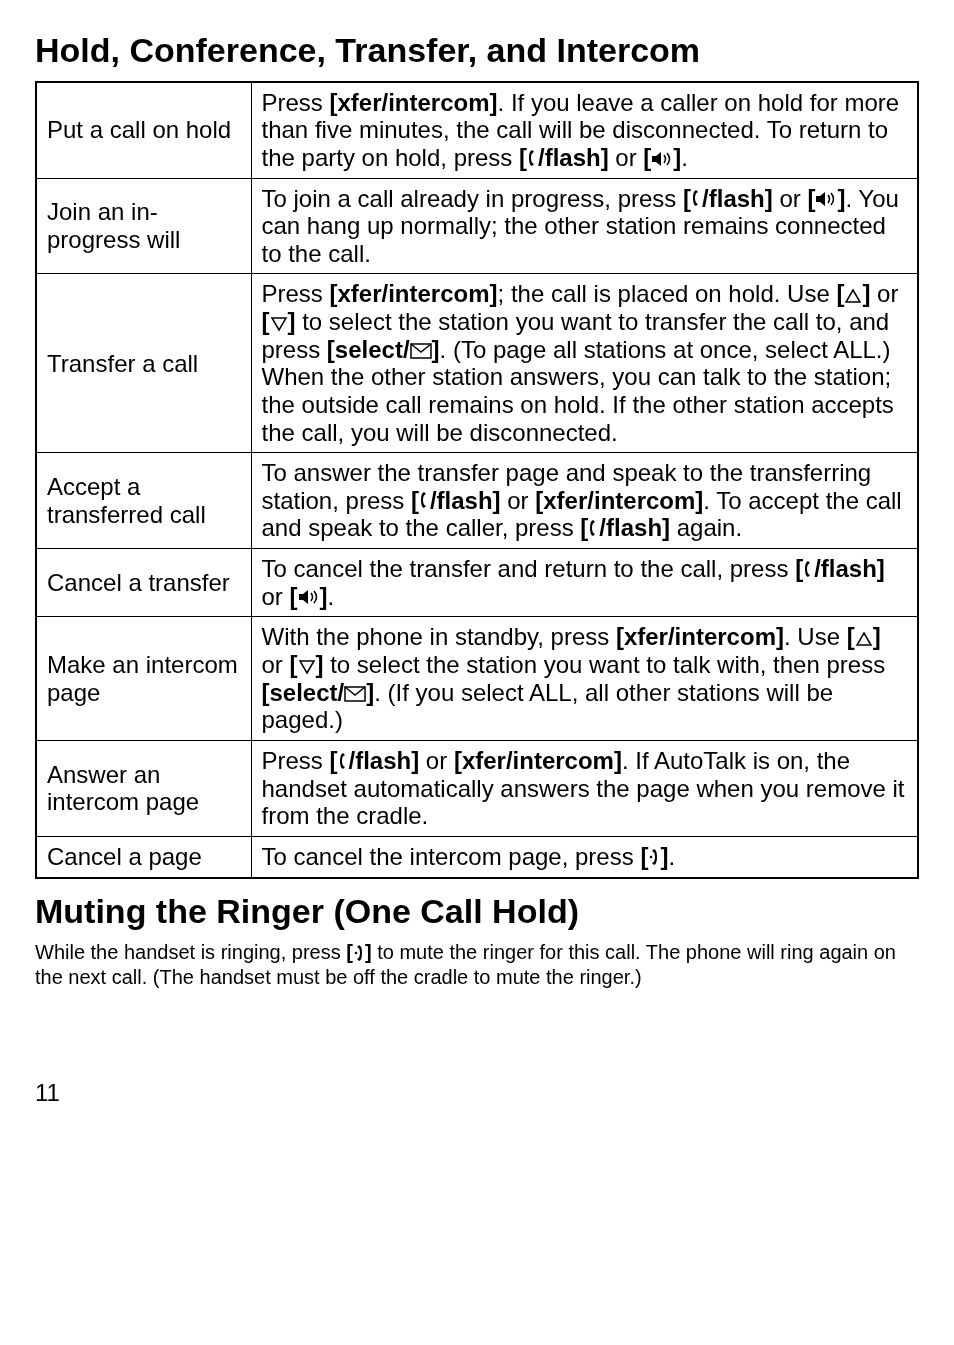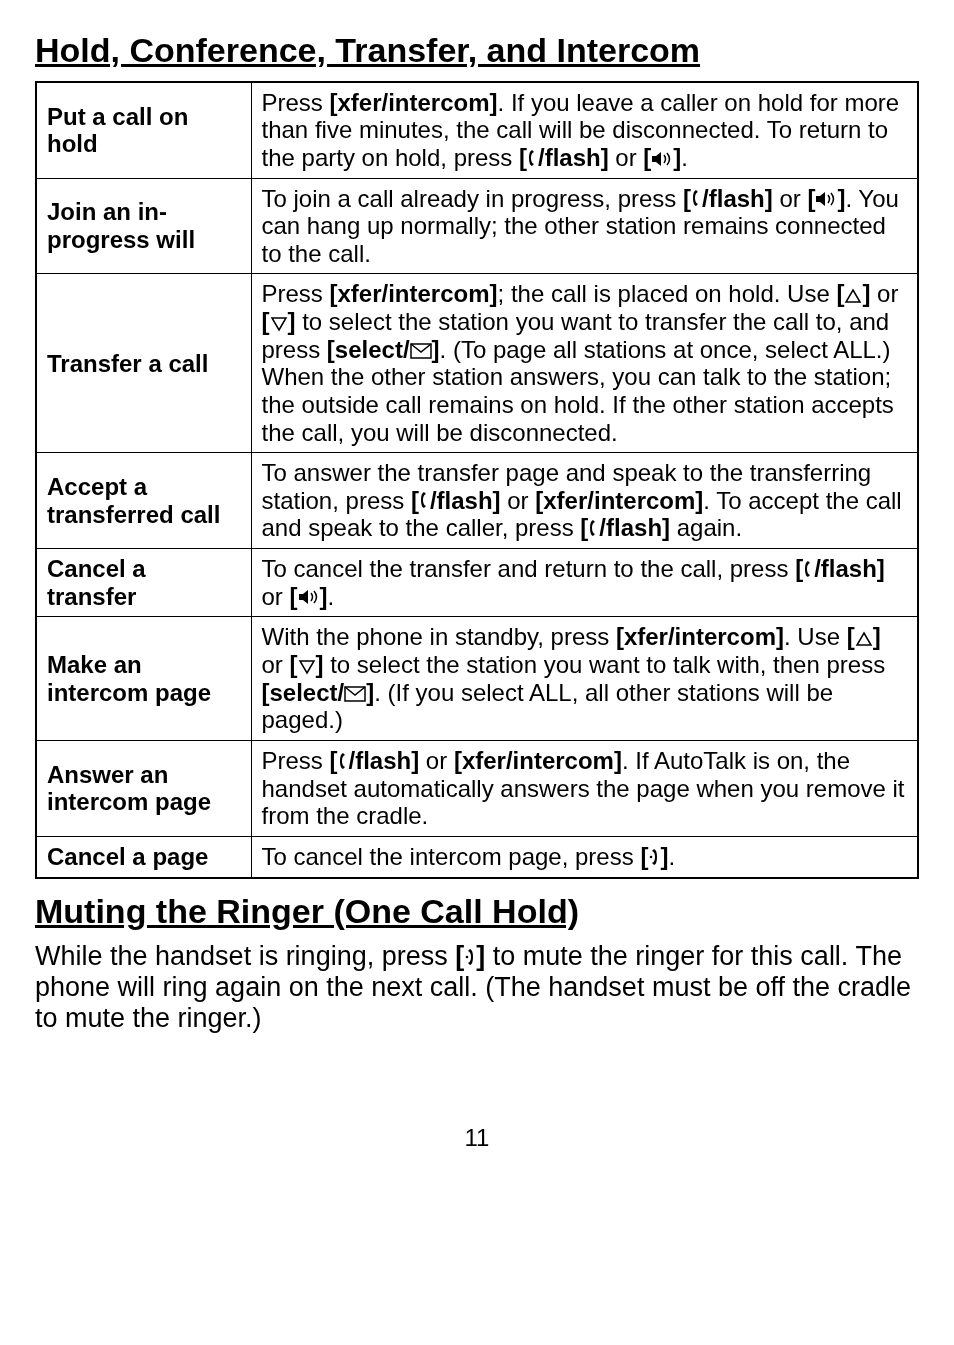--- a/index.html
+++ b/index.html
@@ -9,48 +9,46 @@
       font-family: Arial, Helvetica, sans-serif;
       background: #fff;
       color: #000;
       width: 954px;
     }
     h1 {
       font-size: 34px;
       font-weight: bold;
       margin: 0 0 10px 0;
       line-height: 1.2;
-      text-decoration: underline;
     }
     h1.second {
       margin-top: 12px;
     }
     table {
       width: 100%;
       border-collapse: collapse;
       border: 2px solid #000;
     }
     td {
       border: 1px solid #000;
       padding: 6px 10px;
       vertical-align: middle;
       font-size: 24px;
       line-height: 1.15;
     }
     td.left {
       width: 215px;
-      font-weight: bold;
+      font-weight: normal;
     }
     .desc p {
       margin: 0 0 18px 0;
-      font-size: 27px;
+      font-size: 20px;
       line-height: 1.15;
     }
     .page-num {
-      text-align: center;
       font-size: 24px;
       margin-top: 90px;
     }
     .icon {
       display: inline-block;
       vertical-align: middle;
       line-height: 1;
     }
   </style>
 </head>

